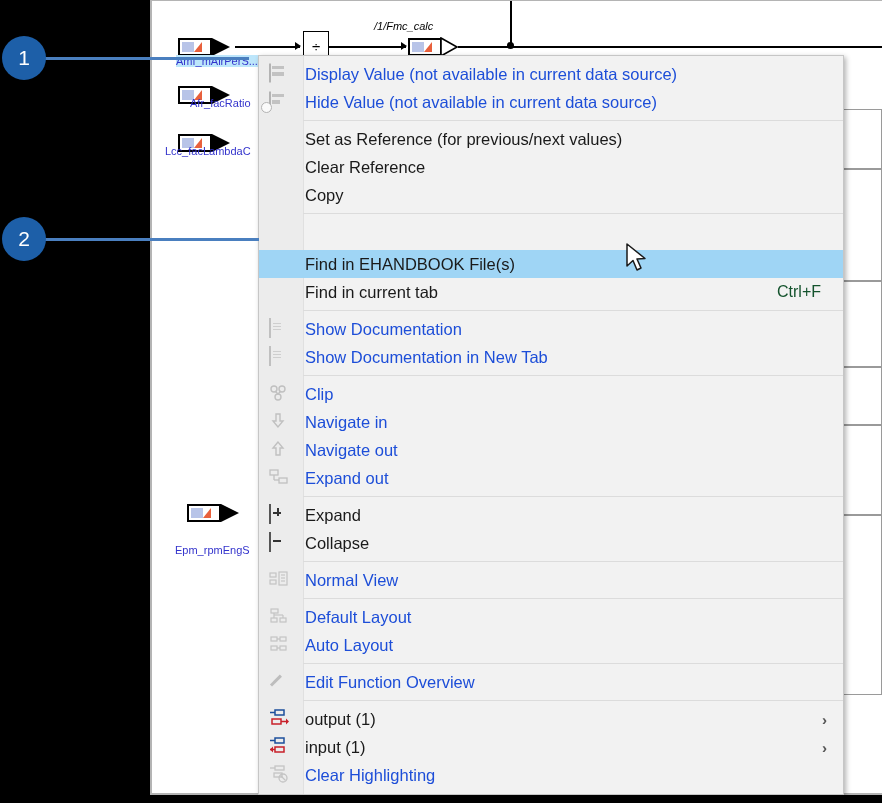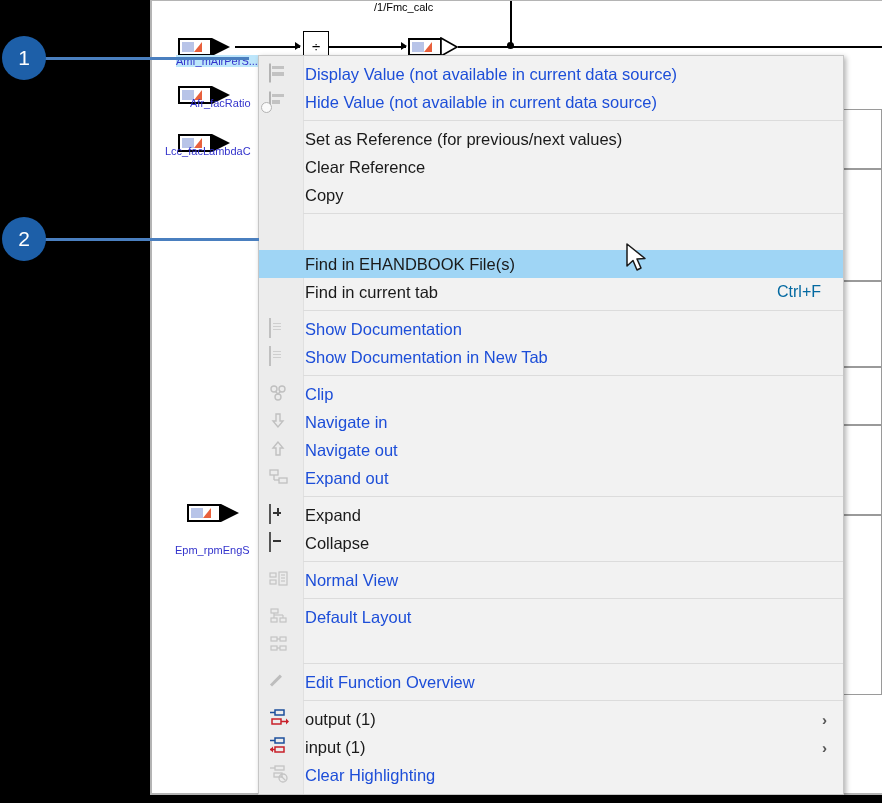--- a/index.html
+++ b/index.html
@@ -87,21 +87,21 @@
   }
   .mi{
     position:relative;height:28px;display:flex;align-items:center;
     padding-left:44px;box-sizing:border-box;z-index:2;
   }
   .mi .ico{
     position:absolute;left:10px;top:50%;transform:translateY(-50%);
     width:20px;height:20px;
   }
   .mi .txt{flex:1;padding-left:2px;white-space:nowrap;}
-  .mi .shortcut{padding-right:22px;color:#0369a1;font-size:16px;}
+  .mi .shortcut{padding-right:22px;color:#14532d;font-size:16px;}
   .mi .chev{
     padding-right:16px;color:#555;font-size:15px;font-weight:bold;
   }
   .mi.disabled .txt{color:#1d4ed8;}
   .mi.sel{background:#9fd5f5;margin-top:36px;}
   .sep{height:1px;background:#dcdcdc;margin:4px 0 4px 44px;z-index:2;position:relative;}
   
   .ic-tbl{
     position:relative;width:18px;height:16px;border:1.4px solid #b3b3b3;
     border-radius:1px;background:#fafafa;
@@ -140,21 +140,21 @@
   }
   .leader{position:absolute;height:3px;background:#4a7fbf;z-index:35;}
   
   #cursor{position:absolute;left:626px;top:243px;z-index:60;}
 </style>
 </head>
 <body>
 
 <div id="canvas">
 
-  <div class="fnlabel" style="left:222px;top:0;">/1/Fmc_calc</div>
+  <div class="fnlabel" style="left:222px;top:19px;font-style:italic;">/1/Fmc_calc</div>
 
   <div class="wire h" style="left:358px;top:0px;width:2px;height:44px;background:#000;"></div>
 
   <div class="portblk" style="left:26px;top:37px;">
     <div class="box"></div>
     <div class="arrow"></div>
   </div>
   <div class="lbl sel" style="left:24px;top:54px;">Amf_mAirPerS...</div>
 
   <div class="portblk" style="left:26px;top:85px;">
@@ -315,20 +315,21 @@
       </div>
       <div class="mi disabled">
         <span class="ico"><svg width="19" height="18">
             <rect x="2" y="2" width="6" height="4" fill="none" stroke="#c4c4c4" stroke-width="1.2"></rect>
             <rect x="11" y="2" width="6" height="4" fill="none" stroke="#c4c4c4" stroke-width="1.2"></rect>
             <rect x="2" y="11" width="6" height="4" fill="none" stroke="#c4c4c4" stroke-width="1.2"></rect>
             <rect x="11" y="11" width="6" height="4" fill="none" stroke="#c4c4c4" stroke-width="1.2"></rect>
             <line x1="8" y1="4" x2="11" y2="4" stroke="#c4c4c4" stroke-width="1.2"></line>
             <line x1="8" y1="13" x2="11" y2="13" stroke="#c4c4c4" stroke-width="1.2"></line>
           </svg></span>
+        <span class="txt">Auto Layout</span>
       </div>
       <div class="sep"></div>
       <div class="mi disabled">
         <span class="ico"><span class="ic-pencil"></span></span>
         <span class="txt">Edit Function Overview</span>
       </div>
       <div class="sep"></div>
       <div class="mi">
         <span class="ico"><svg width="20" height="18">
             <rect x="6" y="1" width="9" height="5" fill="none" stroke="#1c4f9c" stroke-width="1.5"></rect>

